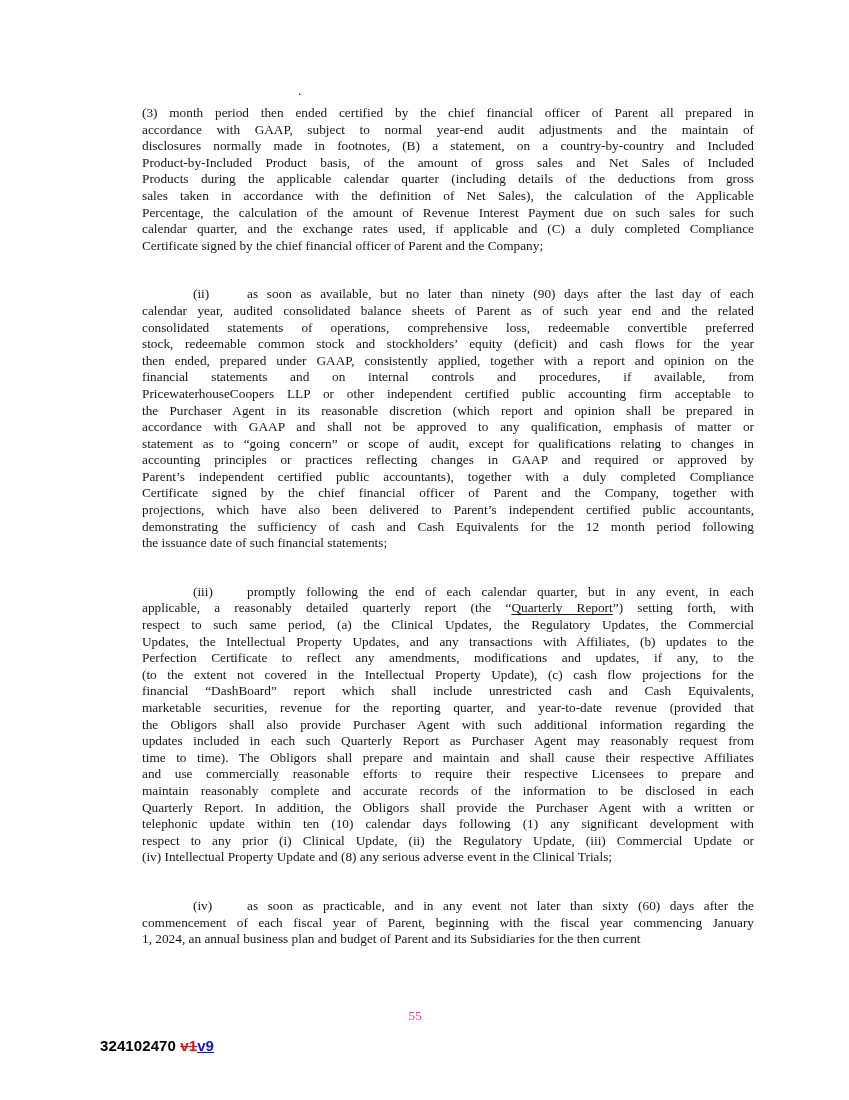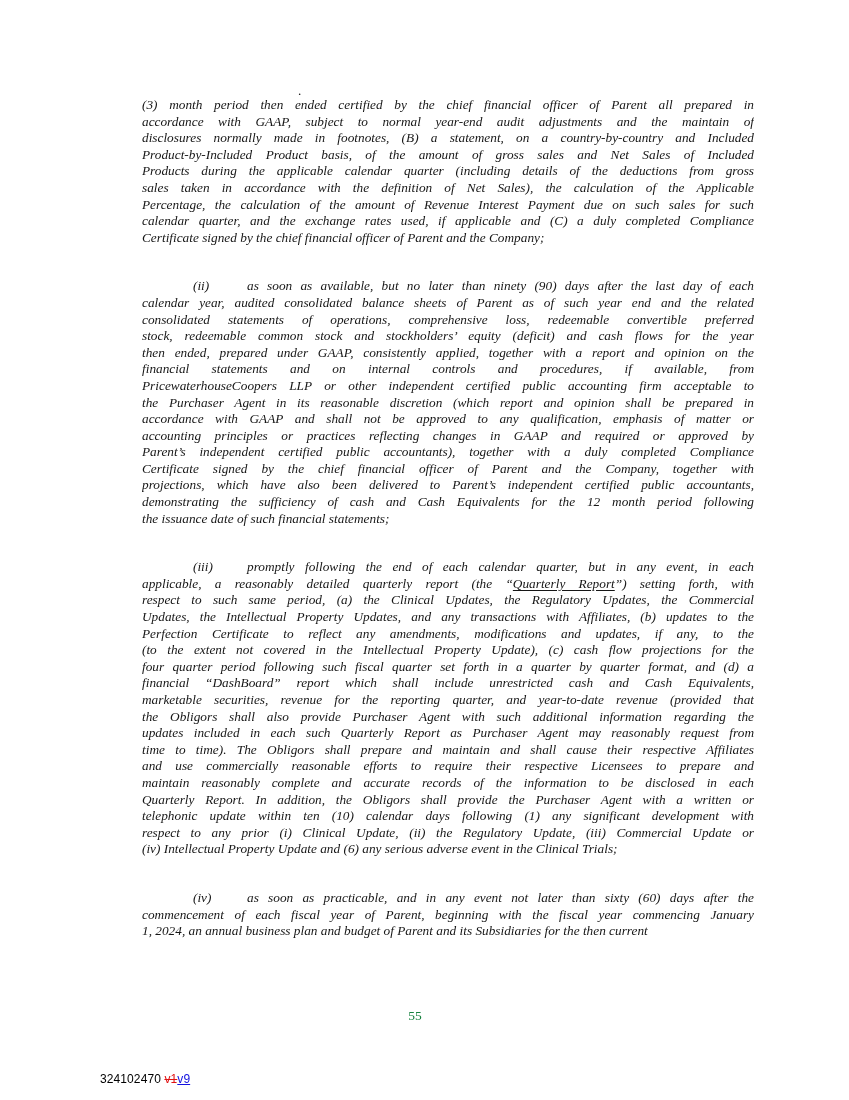--- a/index.html
+++ b/index.html
@@ -13,21 +13,21 @@
     color: #161616;
   }
   .doc-body {
     position: absolute;
     left: 142px;
     top: 97px;
     width: 612px;
     font-size: 13.3px;
     line-height: 16.6px;
   }
-  .para { margin: 0 0 32px 0; font-style: italic; }
+  .para { margin: 8px 0 32px 0; }
   .para:last-child { margin-bottom: 0; }
   .line {
     text-align: justify;
     text-align-last: justify;
     height: 16.6px;
     overflow: hidden;
   }
   .line.last { text-align-last: left; }
   .ind { display: inline-block; width: 51px; }
   .lbl { display: inline-block; width: 54px; }
@@ -40,29 +40,29 @@
     line-height: 13.3px;
     color: #161616;
   }
   .page-number {
     position: absolute;
     left: 0;
     top: 1008px;
     width: 830px;
     text-align: center;
     font-size: 13.5px;
-    color: #15803d;
+    color: #ec4899;
   }
   .footer {
     position: absolute;
     left: 100px;
-    top: 1072px;
+    top: 1037px;
     font-family: "Liberation Sans", sans-serif;
-    font-weight: normal;
-    font-size: 12px;
+    font-weight: bold;
+    font-size: 15px;
     letter-spacing: 0.1px;
     color: #000000;
     white-space: nowrap;
   }
   .footer .del { color: #e01212; text-decoration: line-through; }
   .footer .ins { color: #1312e0; text-decoration: underline; }
 </style>
 </head>
 <body>
 
@@ -85,46 +85,46 @@
       <div class="para">
         <div class="line"><span class="ind"></span><span class="lbl">(ii)</span>as soon as available, but no later than ninety (90) days after the last day of each</div>
         <div class="line">calendar year, audited consolidated balance sheets of Parent as of such year end and the related</div>
         <div class="line">consolidated statements of operations, comprehensive loss, redeemable convertible preferred</div>
         <div class="line">stock, redeemable common stock and stockholders’ equity (deficit) and cash flows for the year</div>
         <div class="line">then ended, prepared under GAAP, consistently applied, together with a report and opinion on the</div>
         <div class="line">financial statements and on internal controls and procedures, if available, from</div>
         <div class="line">PricewaterhouseCoopers LLP or other independent certified public accounting firm acceptable to</div>
         <div class="line">the Purchaser Agent in its reasonable discretion (which report and opinion shall be prepared in</div>
         <div class="line">accordance with GAAP and shall not be approved to any qualification, emphasis of matter or</div>
+        <div class="line">statement as to “going concern” or scope of audit, except for qualifications relating to changes in</div>
         <div class="line">accounting principles or practices reflecting changes in GAAP and required or approved by</div>
         <div class="line">Parent’s independent certified public accountants), together with a duly completed Compliance</div>
         <div class="line">Certificate signed by the chief financial officer of Parent and the Company, together with</div>
         <div class="line">projections, which have also been delivered to Parent’s independent certified public accountants,</div>
         <div class="line">demonstrating the sufficiency of cash and Cash Equivalents for the 12 month period following</div>
         <div class="line last">the issuance date of such financial statements;</div>
       </div>
       <div class="para">
         <div class="line"><span class="ind"></span><span class="lbl">(iii)</span>promptly following the end of each calendar quarter, but in any event, in each</div>
         <div class="line">applicable, a reasonably detailed quarterly report (the “<u>Quarterly Report</u>”) setting forth, with</div>
         <div class="line">respect to such same period, (a) the Clinical Updates, the Regulatory Updates, the Commercial</div>
         <div class="line">Updates, the Intellectual Property Updates, and any transactions with Affiliates, (b) updates to the</div>
         <div class="line">Perfection Certificate to reflect any amendments, modifications and updates, if any, to the</div>
         <div class="line">(to the extent not covered in the Intellectual Property Update), (c) cash flow projections for the</div>
-        <div class="line">four quarter period following such fiscal quarter set forth in a quarter by quarter format, and (d) a</div>
         <div class="line">financial “DashBoard” report which shall include unrestricted cash and Cash Equivalents,</div>
         <div class="line">marketable securities, revenue for the reporting quarter, and year-to-date revenue (provided that</div>
         <div class="line">the Obligors shall also provide Purchaser Agent with such additional information regarding the</div>
         <div class="line">updates included in each such Quarterly Report as Purchaser Agent may reasonably request from</div>
         <div class="line">time to time). The Obligors shall prepare and maintain and shall cause their respective Affiliates</div>
         <div class="line">and use commercially reasonable efforts to require their respective Licensees to prepare and</div>
         <div class="line">maintain reasonably complete and accurate records of the information to be disclosed in each</div>
         <div class="line">Quarterly Report. In addition, the Obligors shall provide the Purchaser Agent with a written or</div>
         <div class="line">telephonic update within ten (10) calendar days following (1) any significant development with</div>
         <div class="line">respect to any prior (i) Clinical Update, (ii) the Regulatory Update, (iii) Commercial Update or</div>
-        <div class="line last">(iv) Intellectual Property Update and (6) any serious adverse event in the Clinical Trials;</div>
+        <div class="line last">(iv) Intellectual Property Update and (8) any serious adverse event in the Clinical Trials;</div>
       </div>
       <div class="para">
         <div class="line"><span class="ind"></span><span class="lbl">(iv)</span>as soon as practicable, and in any event not later than sixty (60) days after the</div>
         <div class="line">commencement of each fiscal year of Parent, beginning with the fiscal year commencing January</div>
         <div class="line last">1, 2024, an annual business plan and budget of Parent and its Subsidiaries for the then current</div>
       </div>
     </div>
 
   <div class="page-number">55</div>
 

